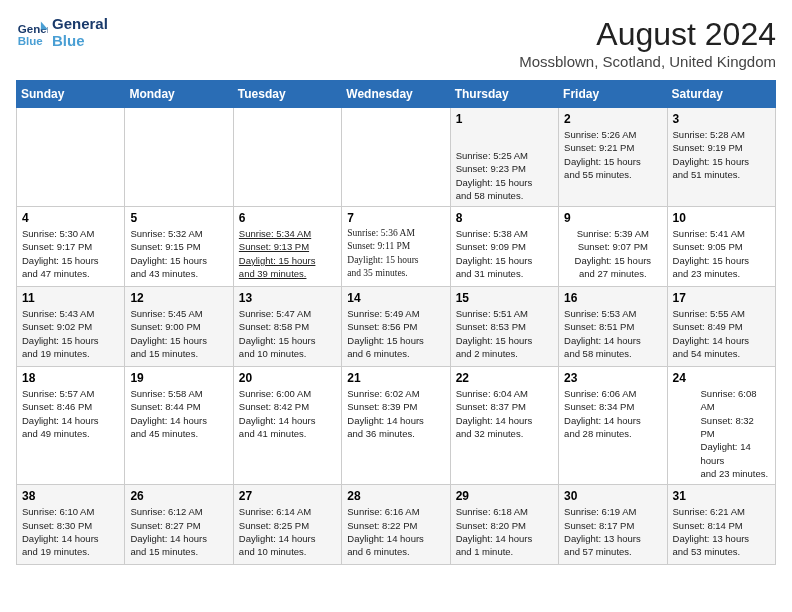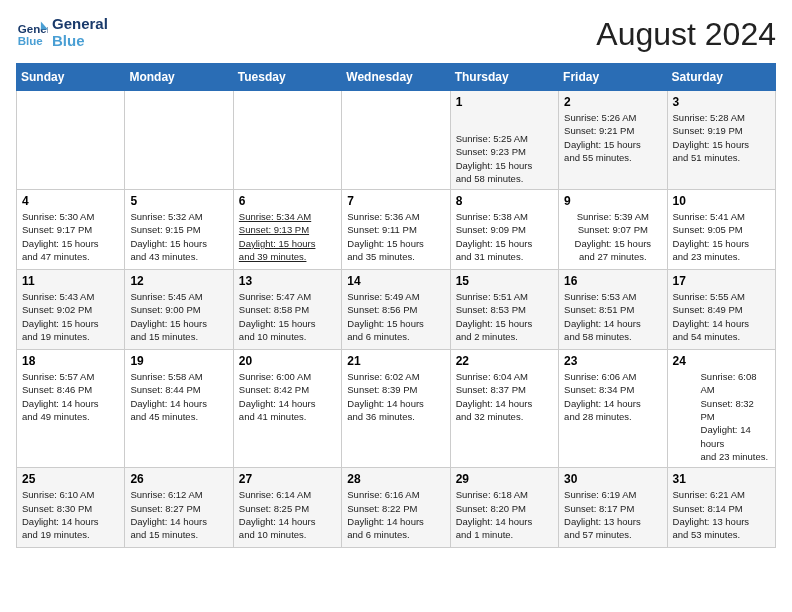--- a/index.html
+++ b/index.html
@@ -88,20 +88,21 @@
       <text x="2" y="31" font-size="13" fill="#4a9fd4" font-weight="bold" font-family="Arial">Blue</text>
       <polygon points="28,5 36,14 28,14" fill="#4a9fd4"></polygon>
     </svg>
     <div>
       <div style="font-size:15px;font-weight:bold;color:#1a3a6b;line-height:1.1;">General</div>
       <div style="font-size:15px;font-weight:bold;color:#4a9fd4;line-height:1.1;">Blue</div>
     </div>
   </div>
   <div class="title-block">
     <div class="month-title">August 2024</div>
+    <div class="location">Mossblown, Scotland, United Kingdom</div>
   </div>
 </div>
 
 <table>
   <thead>
     <tr>
     <th>Sunday</th>
         <th>Monday</th>
         <th>Tuesday</th>
         <th>Wednesday</th>
@@ -155,21 +156,21 @@
         </td>
         <td>
           <div class="day-num">6</div>
           <div class="day-info" style="white-space: pre-line; text-decoration: underline;">Sunrise: 5:34 AM
 Sunset: 9:13 PM
 Daylight: 15 hours
 and 39 minutes.</div>
         </td>
         <td>
           <div class="day-num">7</div>
-          <div class="day-info" style="white-space: pre-line;">Sunrise: 5:36 AM
+          <div class="day-info" style="white-space: pre-line; font-family: Liberation Serif, serif;">Sunrise: 5:36 AM
 Sunset: 9:11 PM
 Daylight: 15 hours
 and 35 minutes.</div>
         </td>
         <td>
           <div class="day-num">8</div>
           <div class="day-info" style="white-space: pre-line;">Sunrise: 5:38 AM
 Sunset: 9:09 PM
 Daylight: 15 hours
 and 31 minutes.</div>
@@ -286,21 +287,21 @@
         <td>
           <div class="day-num">24</div>
           <div class="day-info" style="white-space: pre-line; margin-left: 28px;">Sunrise: 6:08 AM
 Sunset: 8:32 PM
 Daylight: 14 hours
 and 23 minutes.</div>
         </td>
       </tr>
       <tr>
         <td>
-          <div class="day-num">25</div>
+          <div class="day-num">38</div>
           <div class="day-info" style="white-space: pre-line;">Sunrise: 6:10 AM
 Sunset: 8:30 PM
 Daylight: 14 hours
 and 19 minutes.</div>
         </td>
         <td>
           <div class="day-num">26</div>
           <div class="day-info" style="white-space: pre-line;">Sunrise: 6:12 AM
 Sunset: 8:27 PM
 Daylight: 14 hours

